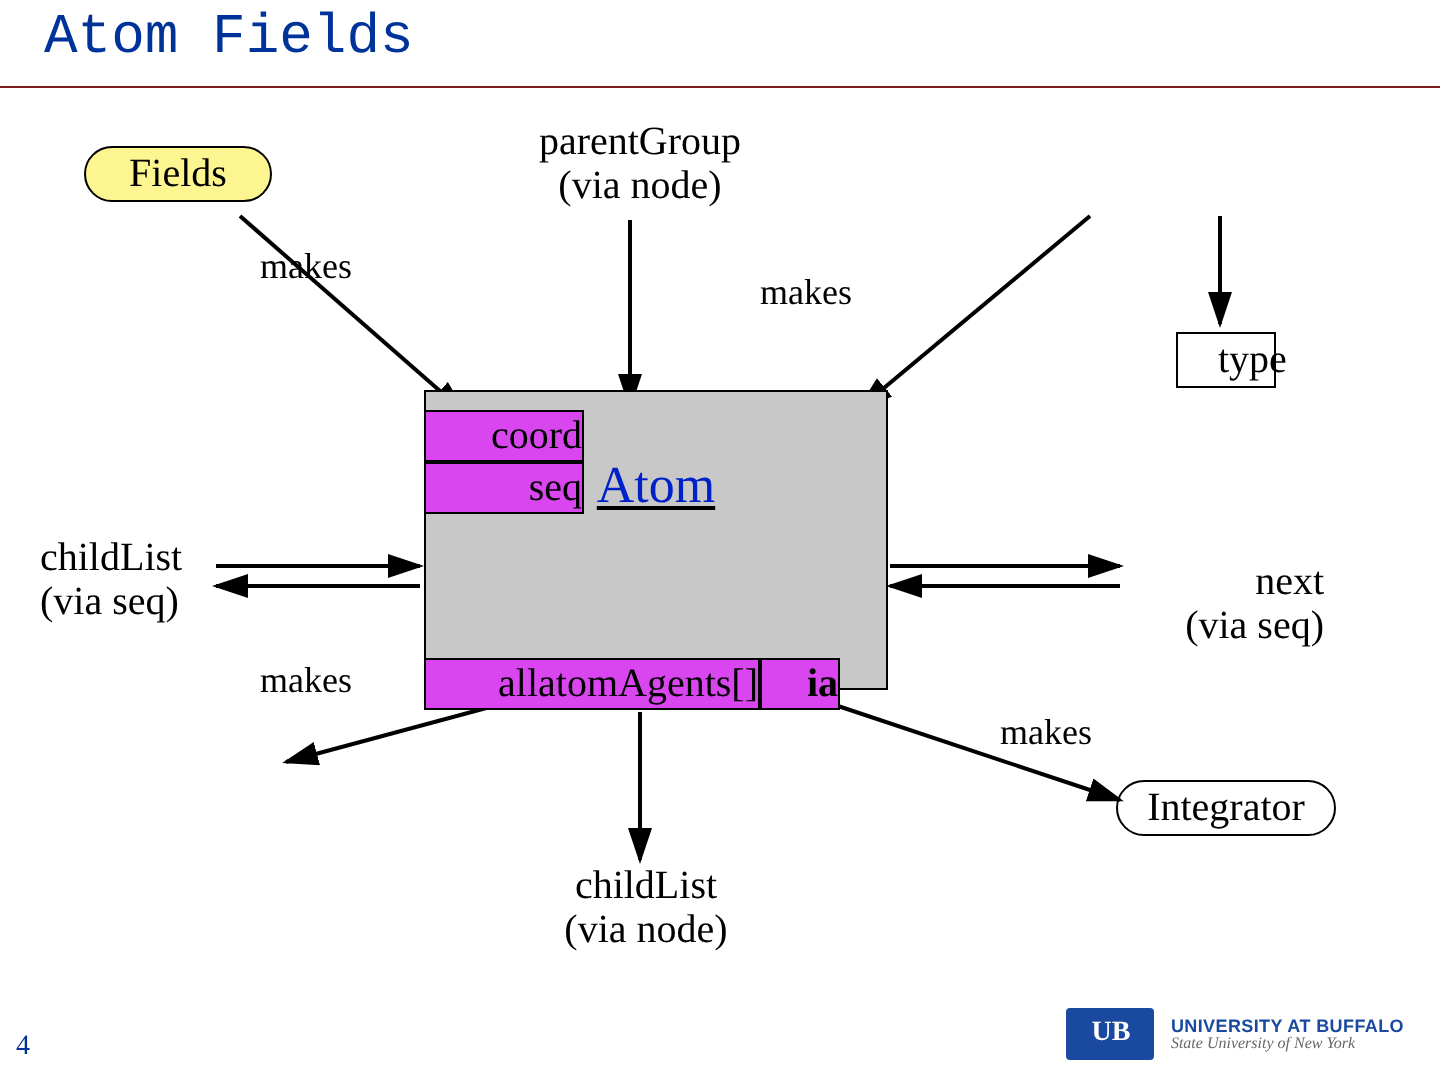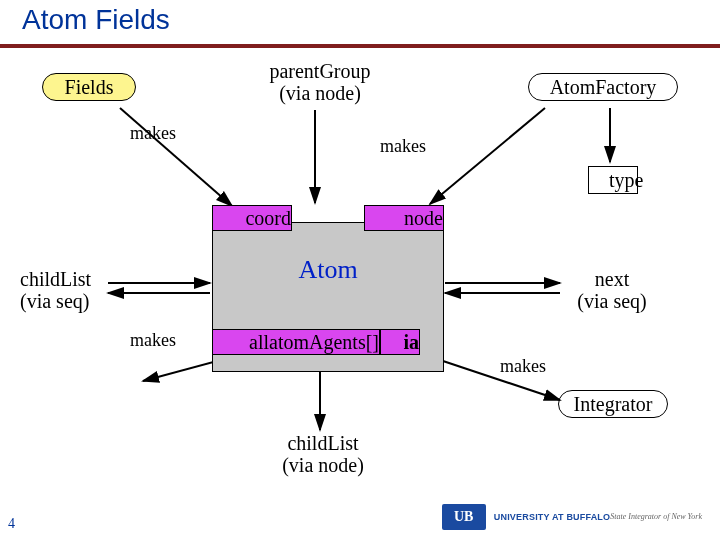--- a/index.html
+++ b/index.html
@@ -7,24 +7,24 @@
     width: 720px;
     height: 540px;
     background: white;
     font-family: "Times New Roman", serif;
     position: relative;
     overflow: hidden;
   }
   .title-bar {
     width: 100%;
     padding: 4px 0 8px 22px;
-    font-family: Liberation Sans, sans-serif;
+    font-family: Liberation Mono, monospace;
     font-size: 28px;
     color: #003399;
-    border-bottom: 4px solid #7f1d1d;
+    border-bottom: 1px solid #7f1d1d;
   }
   .canvas {
     position: absolute;
     top: 48px;
     left: 0;
     width: 720px;
     height: 492px;
   }
   .node {
     position: absolute;
@@ -94,21 +94,21 @@
     font-weight: bold;
     font-size: 14px;
     display: flex;
     align-items: center;
     justify-content: center;
     border-radius: 2px;
     margin-left: 40px;
   }
   .ub-text {
     display: flex;
-    flex-direction: row;
+    flex-direction: column;
     line-height: 1;
   }
   .ub-text .l1 {
     font-family: Arial, sans-serif;
     font-size: 9px;
     font-weight: bold;
     color: #1a4aa0;
     letter-spacing: 0.2px;
   }
   .ub-text .l2 {
@@ -151,56 +151,55 @@
     <line class="arrow-line" x1="410" y1="302" x2="560" y2="352" marker-end="url(#ah)"></line>
 
     <line class="arrow-line" x1="320" y1="308" x2="320" y2="382" marker-end="url(#ah)"></line>
   </svg>
 
   <div class="node box rounded yellow" style="left:42px; top:25px; width:94px;">Fields</div>
 
   <div class="node" style="left:250px; top:12px; width:140px; white-space:pre-line;">parentGroup
 (via node)</div>
 
-  <div class="node box rounded" style="right:42px; top:25px; width:150px;">AtomFactory</div>
 
   <div class="node box" style="left:588px; top:118px; width:50px;padding-left:20px;">type</div>
 
   <div class="edge-label" style="left:130px; top:75px;">makes</div>
   <div class="edge-label" style="left:380px; top:88px;">makes</div>
   <div class="edge-label" style="left:130px; top:282px;">makes</div>
   <div class="edge-label" style="left:500px; top:308px;">makes</div>
 
-  <div class="atom-box" style="left:212px; top:174px; width:232px; height:150px;">
+  <div class="atom-box" style="left:212px; top:147px; width:232px; height:150px;text-decoration:underline;">
     <div class="atom-title blue-lab">Atom</div>
   </div>
 
   <div class="cell" style="left:212px; top:157px; width:80px; height:26px; line-height:24px;">coord</div>
-
-  <div class="cell" style="left:364px; top:157px; width:80px; height:26px; line-height:24px;">node</div>
+  <div class="cell" style="left:212px; top:183px; width:80px; height:26px; line-height:24px;">seq</div>
+
 
   <div class="cell" style="left:212px; top:281px; width:168px; height:26px; line-height:24px;padding-left:28px;">allatomAgents[]</div>
 
   <div class="cell" style="left:380px; top:281px; width:40px; height:26px; line-height:24px;font-weight:bold;">ia</div>
 
   <div class="node" style="left:20px; top:220px; width:90px; text-align:left; white-space:pre-line;">childList
 (via seq)</div>
 
-  <div class="node" style="left:562px; top:220px; width:100px; text-align:center; white-space:pre-line;">next
+  <div class="node" style="left:562px; top:232px; width:100px; text-align:right; white-space:pre-line;">next
 (via seq)</div>
 
 
   <div class="node box rounded" style="left:558px; top:342px; width:110px;">Integrator</div>
 
   <div class="node" style="left:268px; top:384px; width:110px; white-space:pre-line;">childList
 (via node)</div>
 
 </div>
 
 <div class="pagenum">4</div>
 
 <div class="ub-logo">
   <div class="ub-mark">UB</div>
   <div class="ub-text">
     <span class="l1">UNIVERSITY AT BUFFALO</span>
-    <span class="l2">State Integrator of New York</span>
+    <span class="l2">State University of New York</span>
   </div>
 </div>
 
 </body></html>

